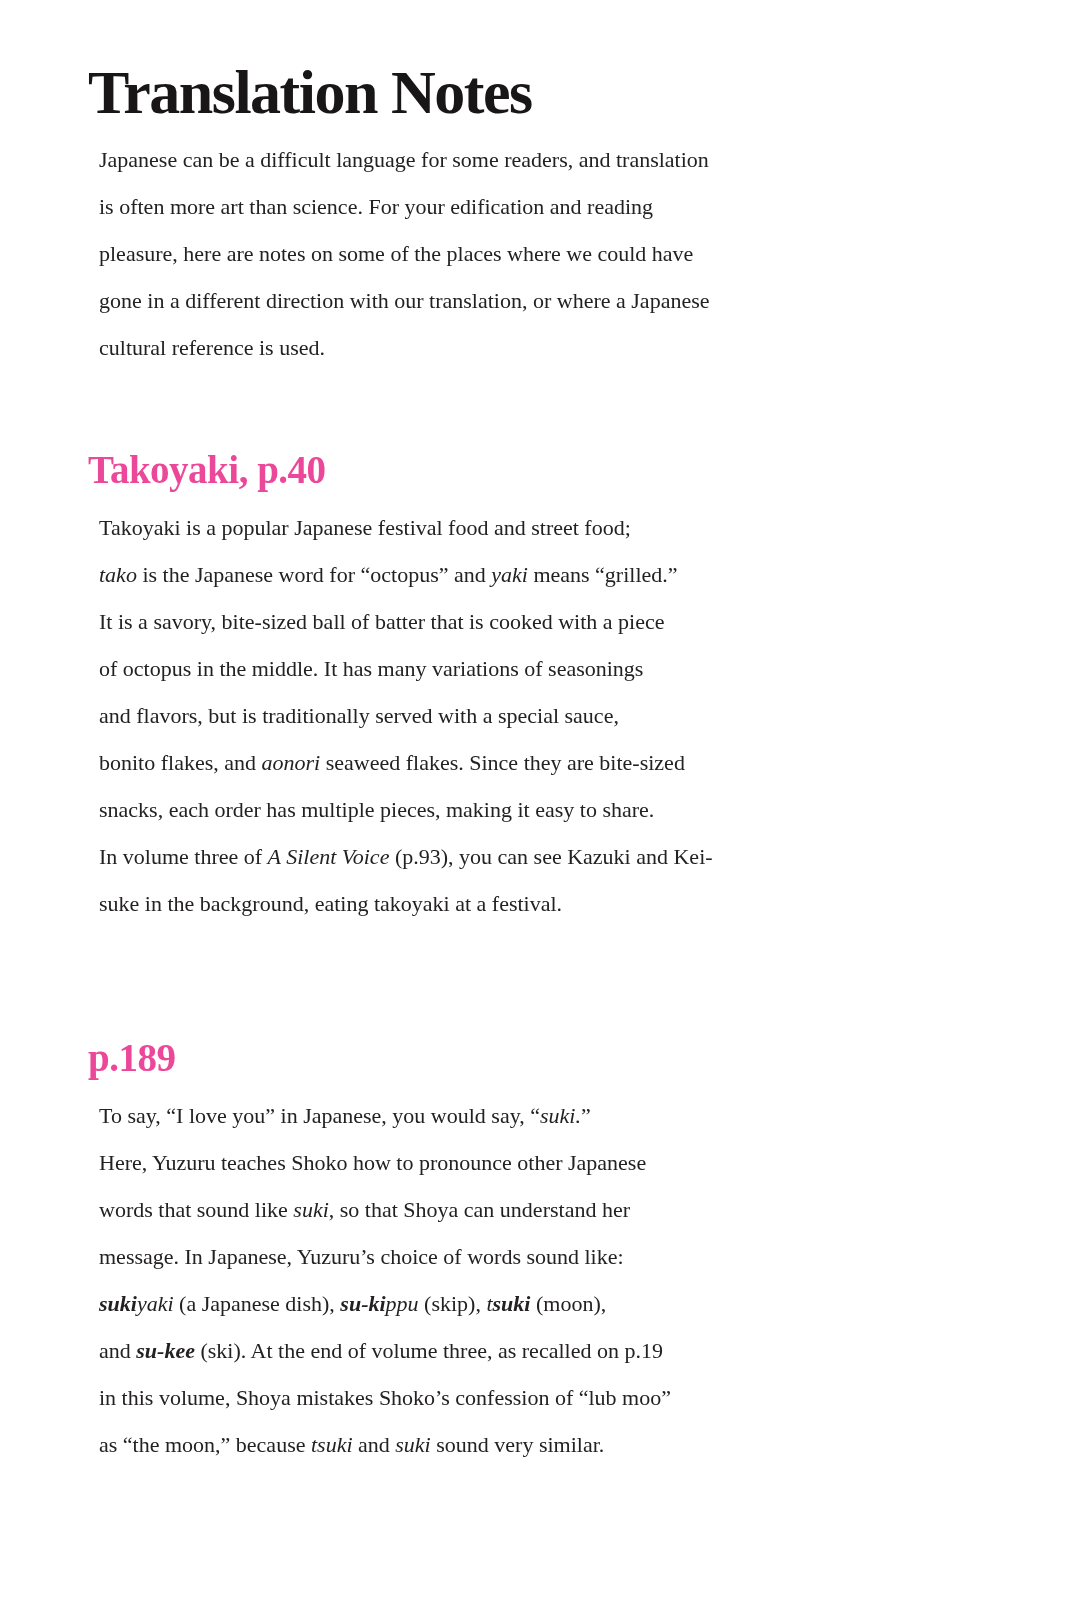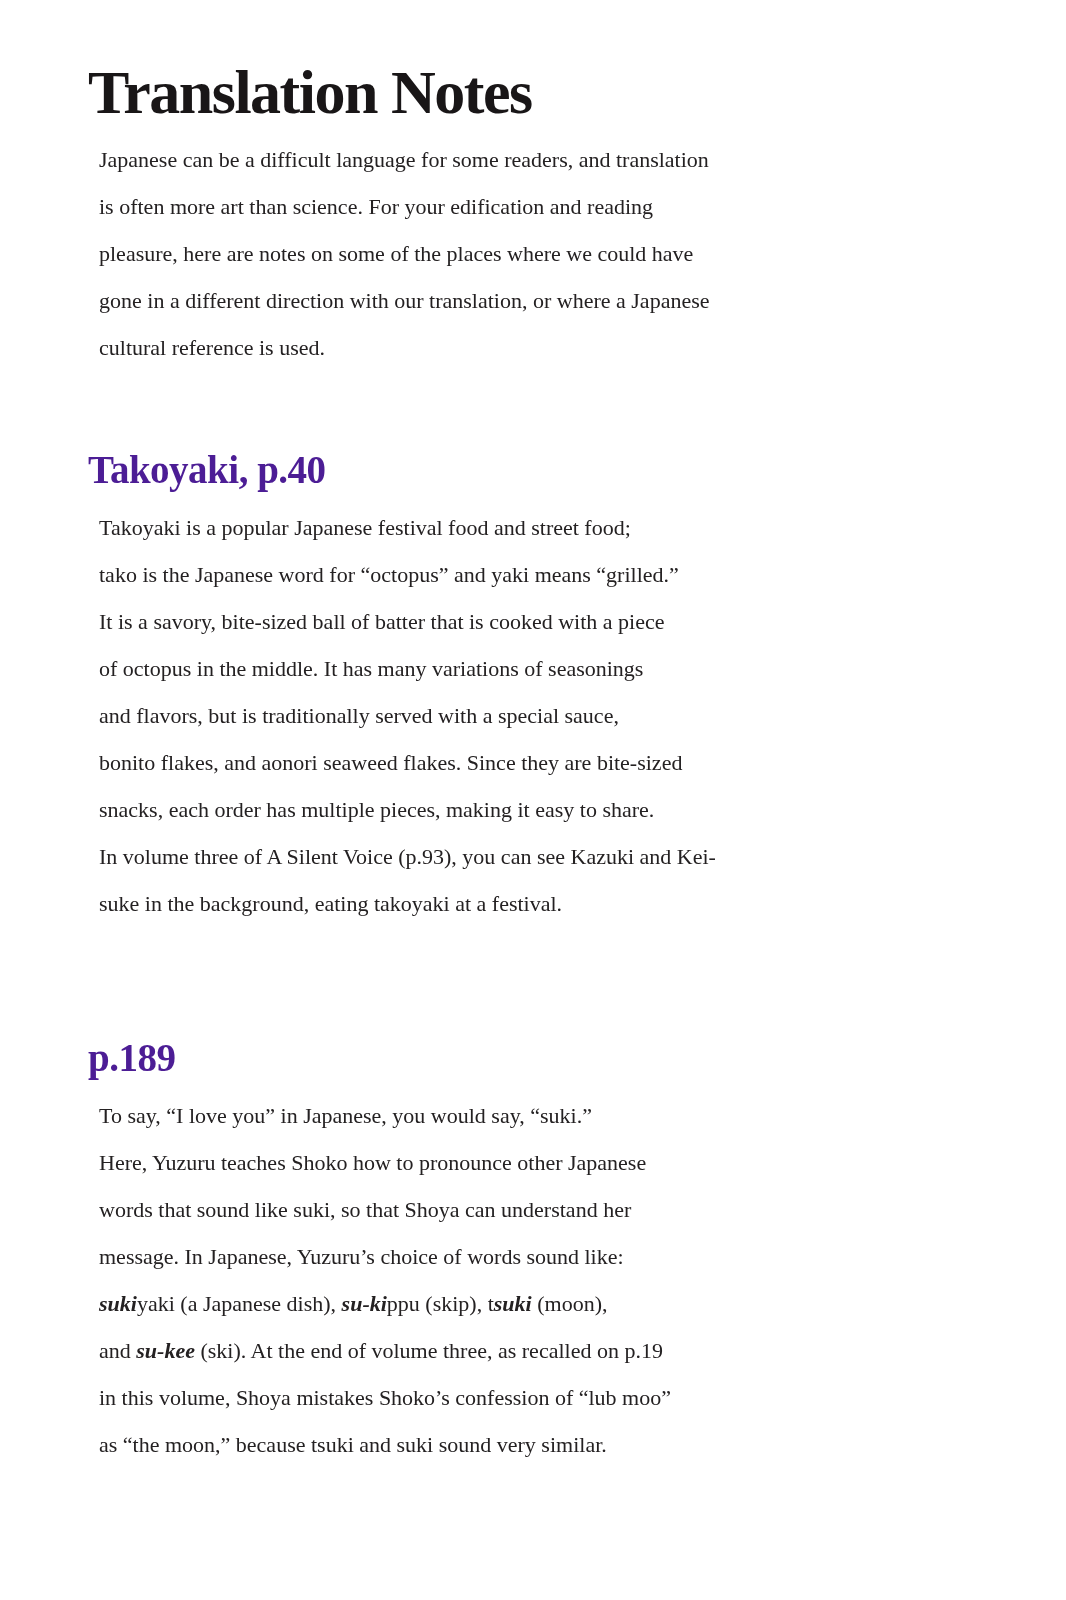--- a/index.html
+++ b/index.html
@@ -42,24 +42,24 @@
   }
   section.note:nth-of-type(2) {
     margin-top: 62px;
   }
   h2.note-heading {
     margin: 0 0 4px 0;
     font-size: 39px;
     line-height: 46px;
     font-weight: bold;
     letter-spacing: -0.5px;
-    color: #4c1d95;
+    color: #ec4899;
     white-space: nowrap;
   }
-  .i  { }
+  .i  { font-style: italic; }
   .bi { font-style: italic; font-weight: bold; }
 </style>
 </head>
 <body style="background: rgb(255, 255, 255);">
 
 <div class="page" style="background: rgb(255, 255, 255); color: rgb(36, 33, 34);">
 
   <h1 class="title">Translation Notes</h1>
 
   <p class="body-text intro"><span>Japanese can be a difficult language for some readers, and translation</span><br><span>is often more art than science. For your edification and reading</span><br><span>pleasure, here are notes on some of the places where we could have</span><br><span>gone in a different direction with our translation, or where a Japanese</span><br><span>cultural reference is used.</span></p>

